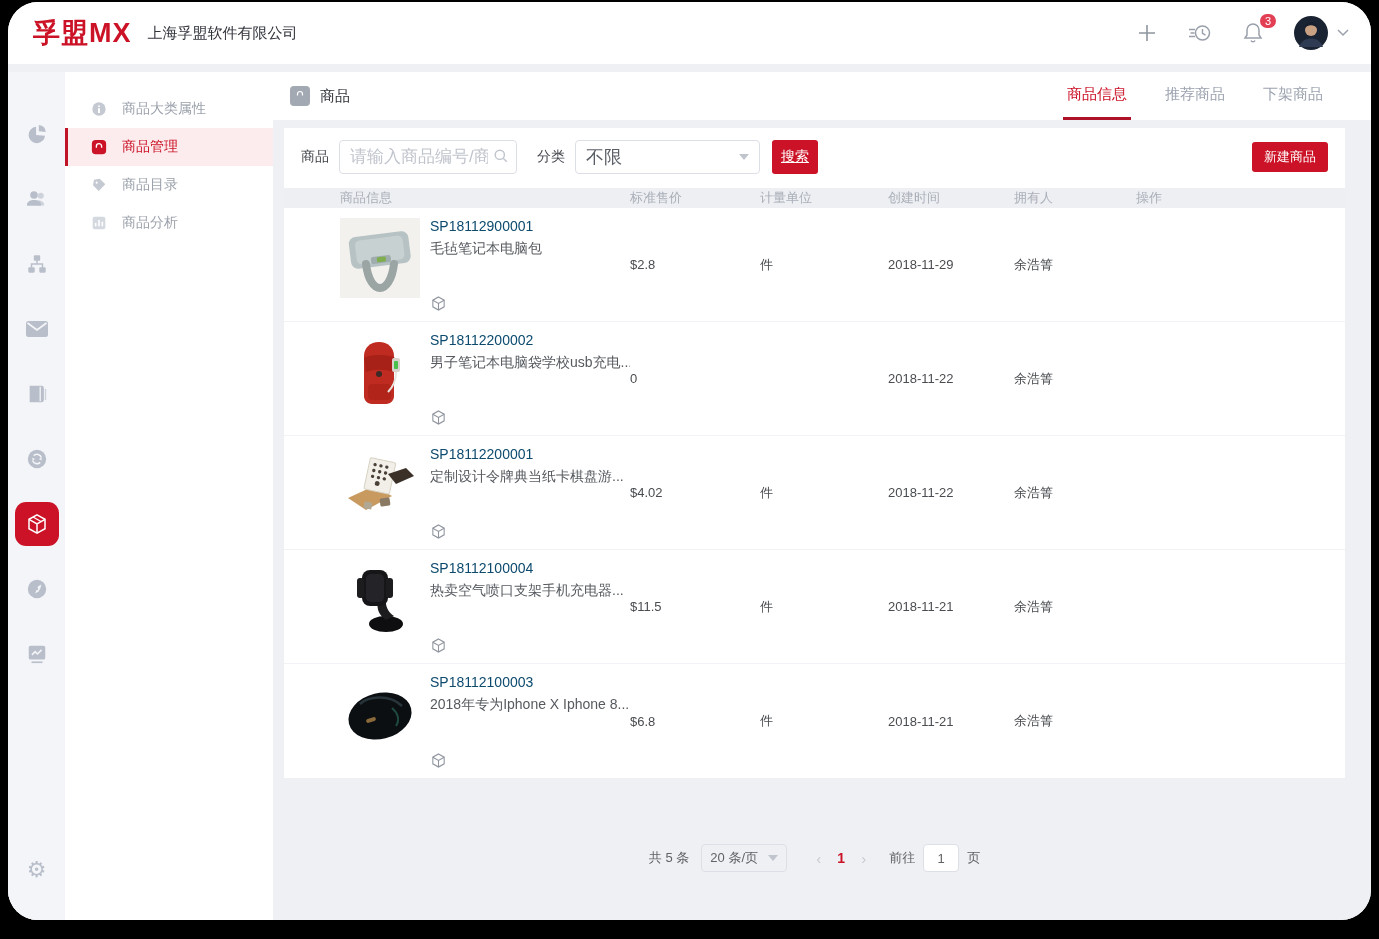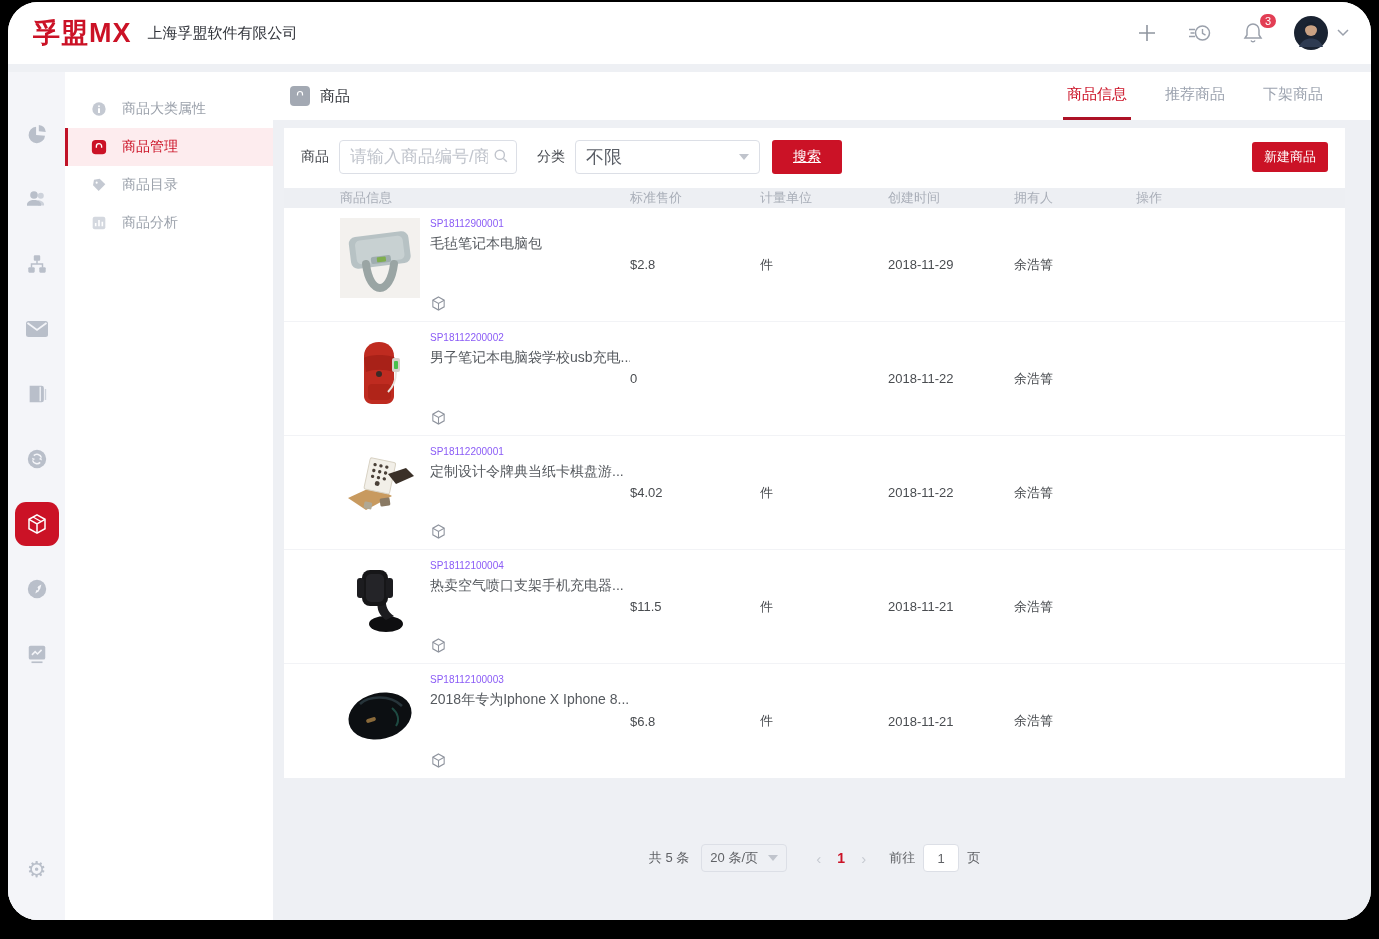--- a/index.html
+++ b/index.html
@@ -47,33 +47,33 @@
   .filter-row { display:flex; align-items:center; padding:12px 17px 14px 17px; }
   .f-label { font-size:14px; color:#42454b; margin-right:10px; }
   .search-box { position:relative; width:178px; margin-right:20px; }
   .search-box input { width:100%; height:34px; border:1px solid #dcdfe6; border-radius:4px; padding:0 28px 0 10px; font-size:17px; color:#606266; outline:none; font-family:inherit; }
   .search-box input::placeholder { color:#c0c4cc; }
   .search-box .mag { position:absolute; right:8px; top:8px; }
   .select { width:185px; height:34px; border:1px solid #dcdfe6; border-radius:4px; display:flex; align-items:center; padding:0 10px; cursor:pointer; margin-right:12px; }
   .select .val { font-size:18px; color:#5a5e66; }
   .caret { margin-left:auto; width:0; height:0; border-left:5px solid transparent; border-right:5px solid transparent; border-top:6px solid #c0c4cc; }
   .btn-red { background:#cb1226; color:#fff; border:none; border-radius:3px; font-size:14px; cursor:pointer; font-family:inherit; }
-  .btn-search { width:70px; height:34px;text-decoration:underline; }
+  .btn-search { width:46px; height:34px;text-decoration:underline; }
   .btn-new { height:30px; padding:0 12px; font-size:13px; margin-left:auto; }
 
   .thead, .trow { display:grid; grid-template-columns:290px 130px 128px 126px 122px 1fr; padding-left:56px; }
   .thead { background:#edeff3; height:20px; align-items:center; }
   .th { font-size:13px; color:#a9aeb8; }
   .trow { height:114px; align-items:center; border-bottom:1px solid #f2f3f6; }
   .trow:last-child { border-bottom:none; }
   .cell { font-size:13px; color:#494c50; }
   .info-cell { display:flex; height:100%; padding-top:10px; padding-bottom:9px; }
   .pimg { width:80px; height:80px; flex:0 0 auto; overflow:hidden; }
   .ptxt { display:flex; flex-direction:column; margin-left:10px; flex:1; min-width:0; }
-  .sku { font-size:10px; color:#8b5cf6; }
+  .sku { font-size:14px; color:#0c4a6e; }
   .pname { font-size:14px; color:#565a5f; margin-top:6px; white-space:nowrap; overflow:hidden; }
   .pcube { margin-top:auto; }
 
   .pager { display:flex; align-items:center; justify-content:center; margin:66px 26px 0 11px; gap:0; }
   .pg-total { font-size:13px; color:#606266; margin-right:12px; }
   .pg-size { width:86px; height:28px; border:1px solid #dcdfe6; border-radius:4px; display:flex; align-items:center; padding:0 8px; font-size:13px; color:#606266; cursor:pointer; margin-right:20px; }
   .pg-arrow { color:#c6cad1; font-size:15px; padding:0 9px; cursor:pointer; }
   .pg-cur { color:#cb1226; font-size:14px; font-weight:bold; padding:0 7px; }
   .pg-goto { font-size:13px; color:#606266; margin-left:14px; }
   .pg-input { width:36px; height:28px; border:1px solid #dcdfe6; border-radius:4px; text-align:center; font-size:13px; color:#606266; margin:0 8px; outline:none; font-family:inherit; }

